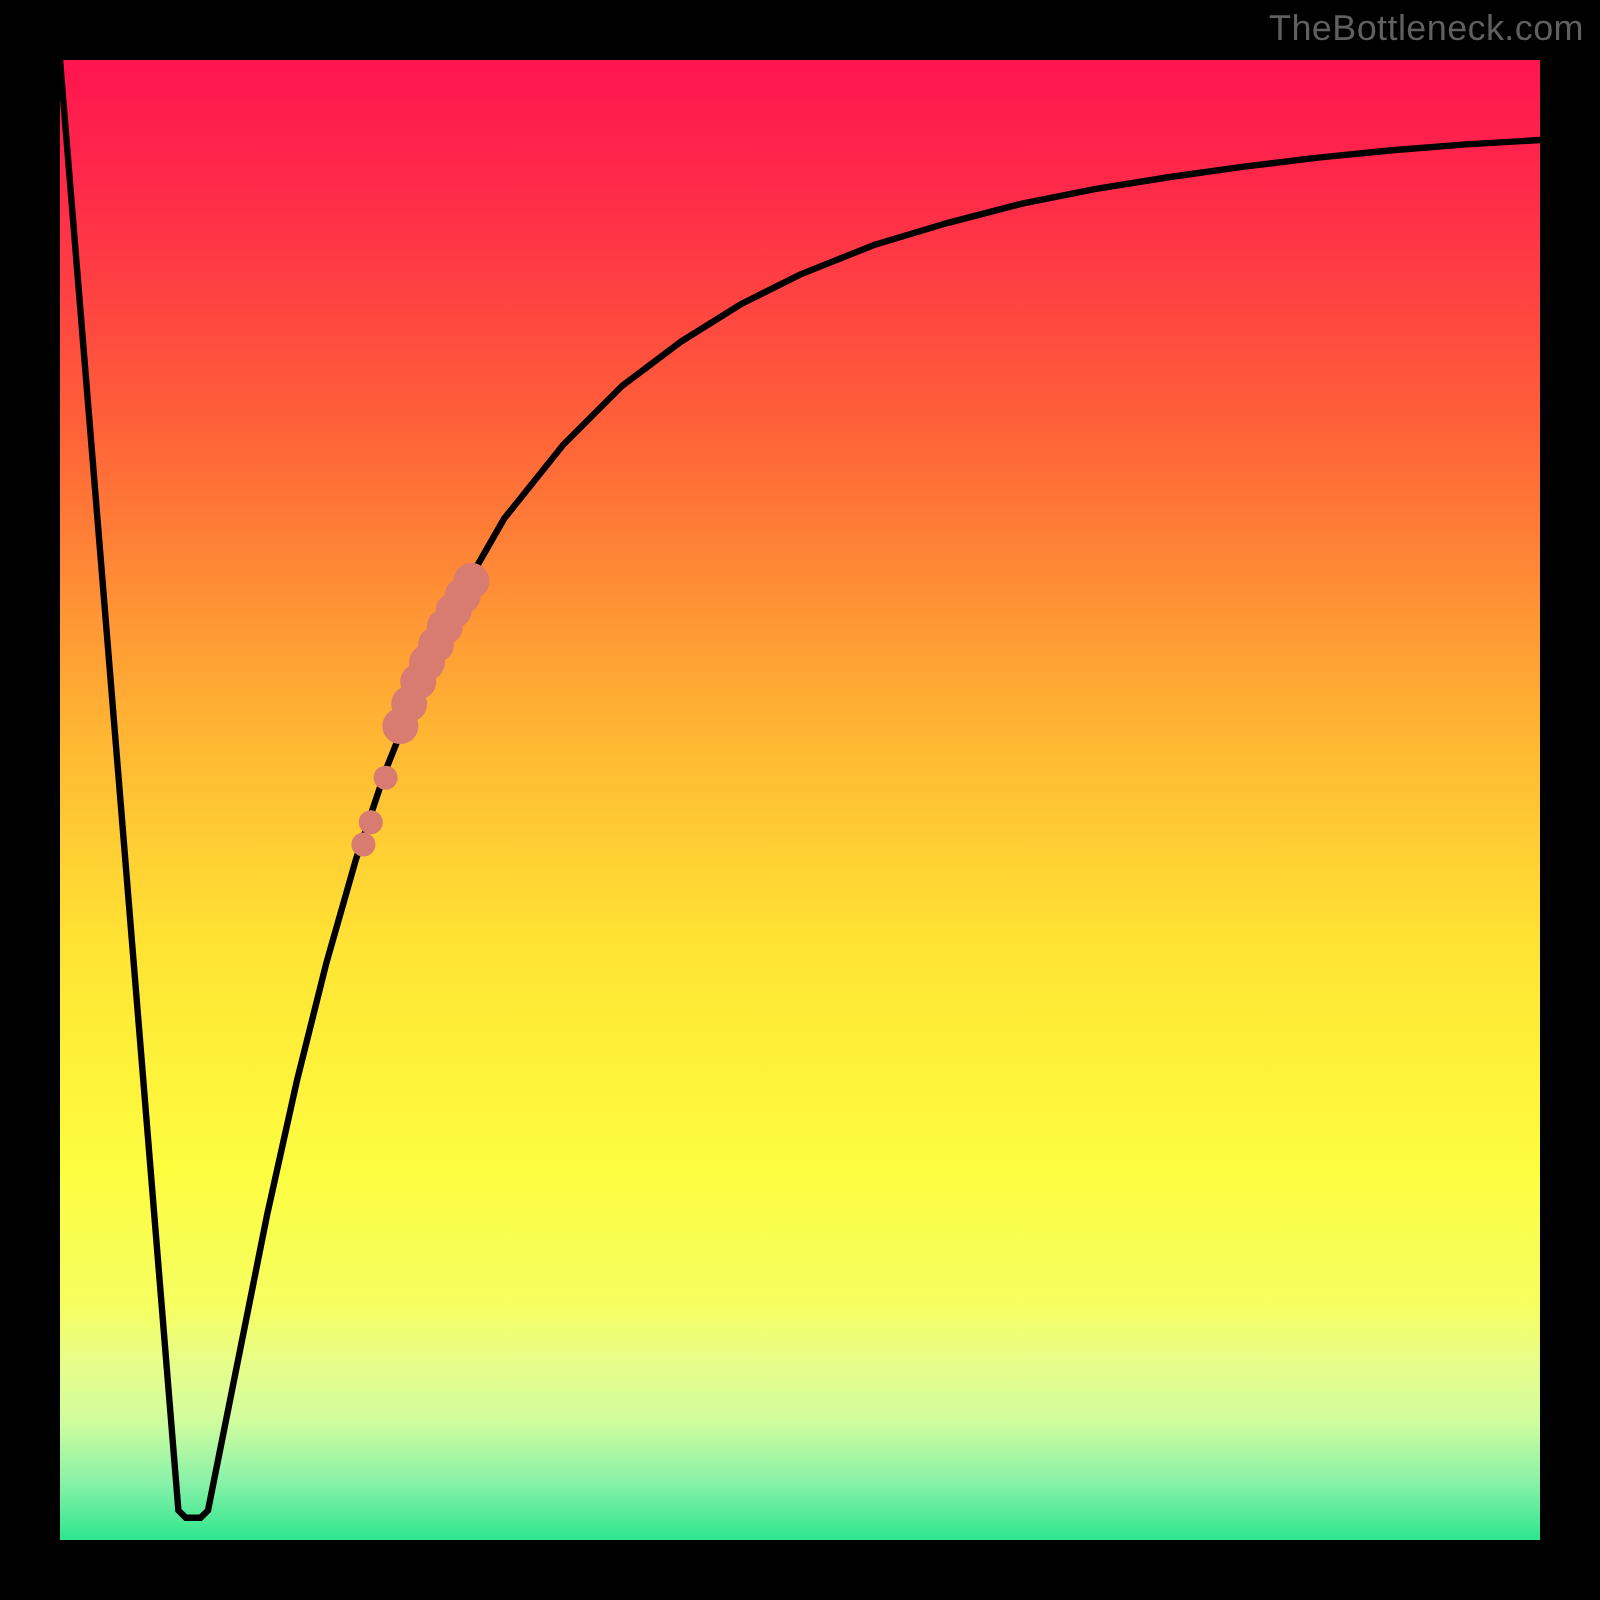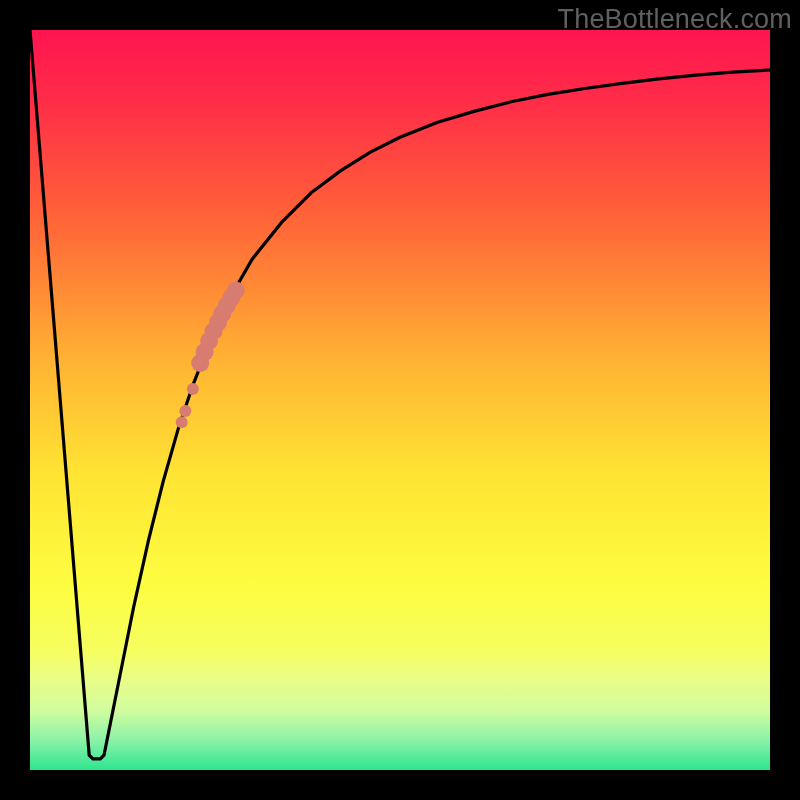--- a/index.html
+++ b/index.html
@@ -22,21 +22,21 @@
     top: 30px;
     width: 740px;
     height: 740px;
     overflow: hidden;
   }
   .watermark {
     position: absolute;
     top: 4px;
     right: 8px;
     color: #606060;
-    font-size: 27px;
+    font-size: 18px;
     font-weight: 500;
     z-index: 50;
     letter-spacing: 0.2px;
   }
   svg { display: block; }
 </style>
 </head>
 <body>
 
 <div class="outer">

